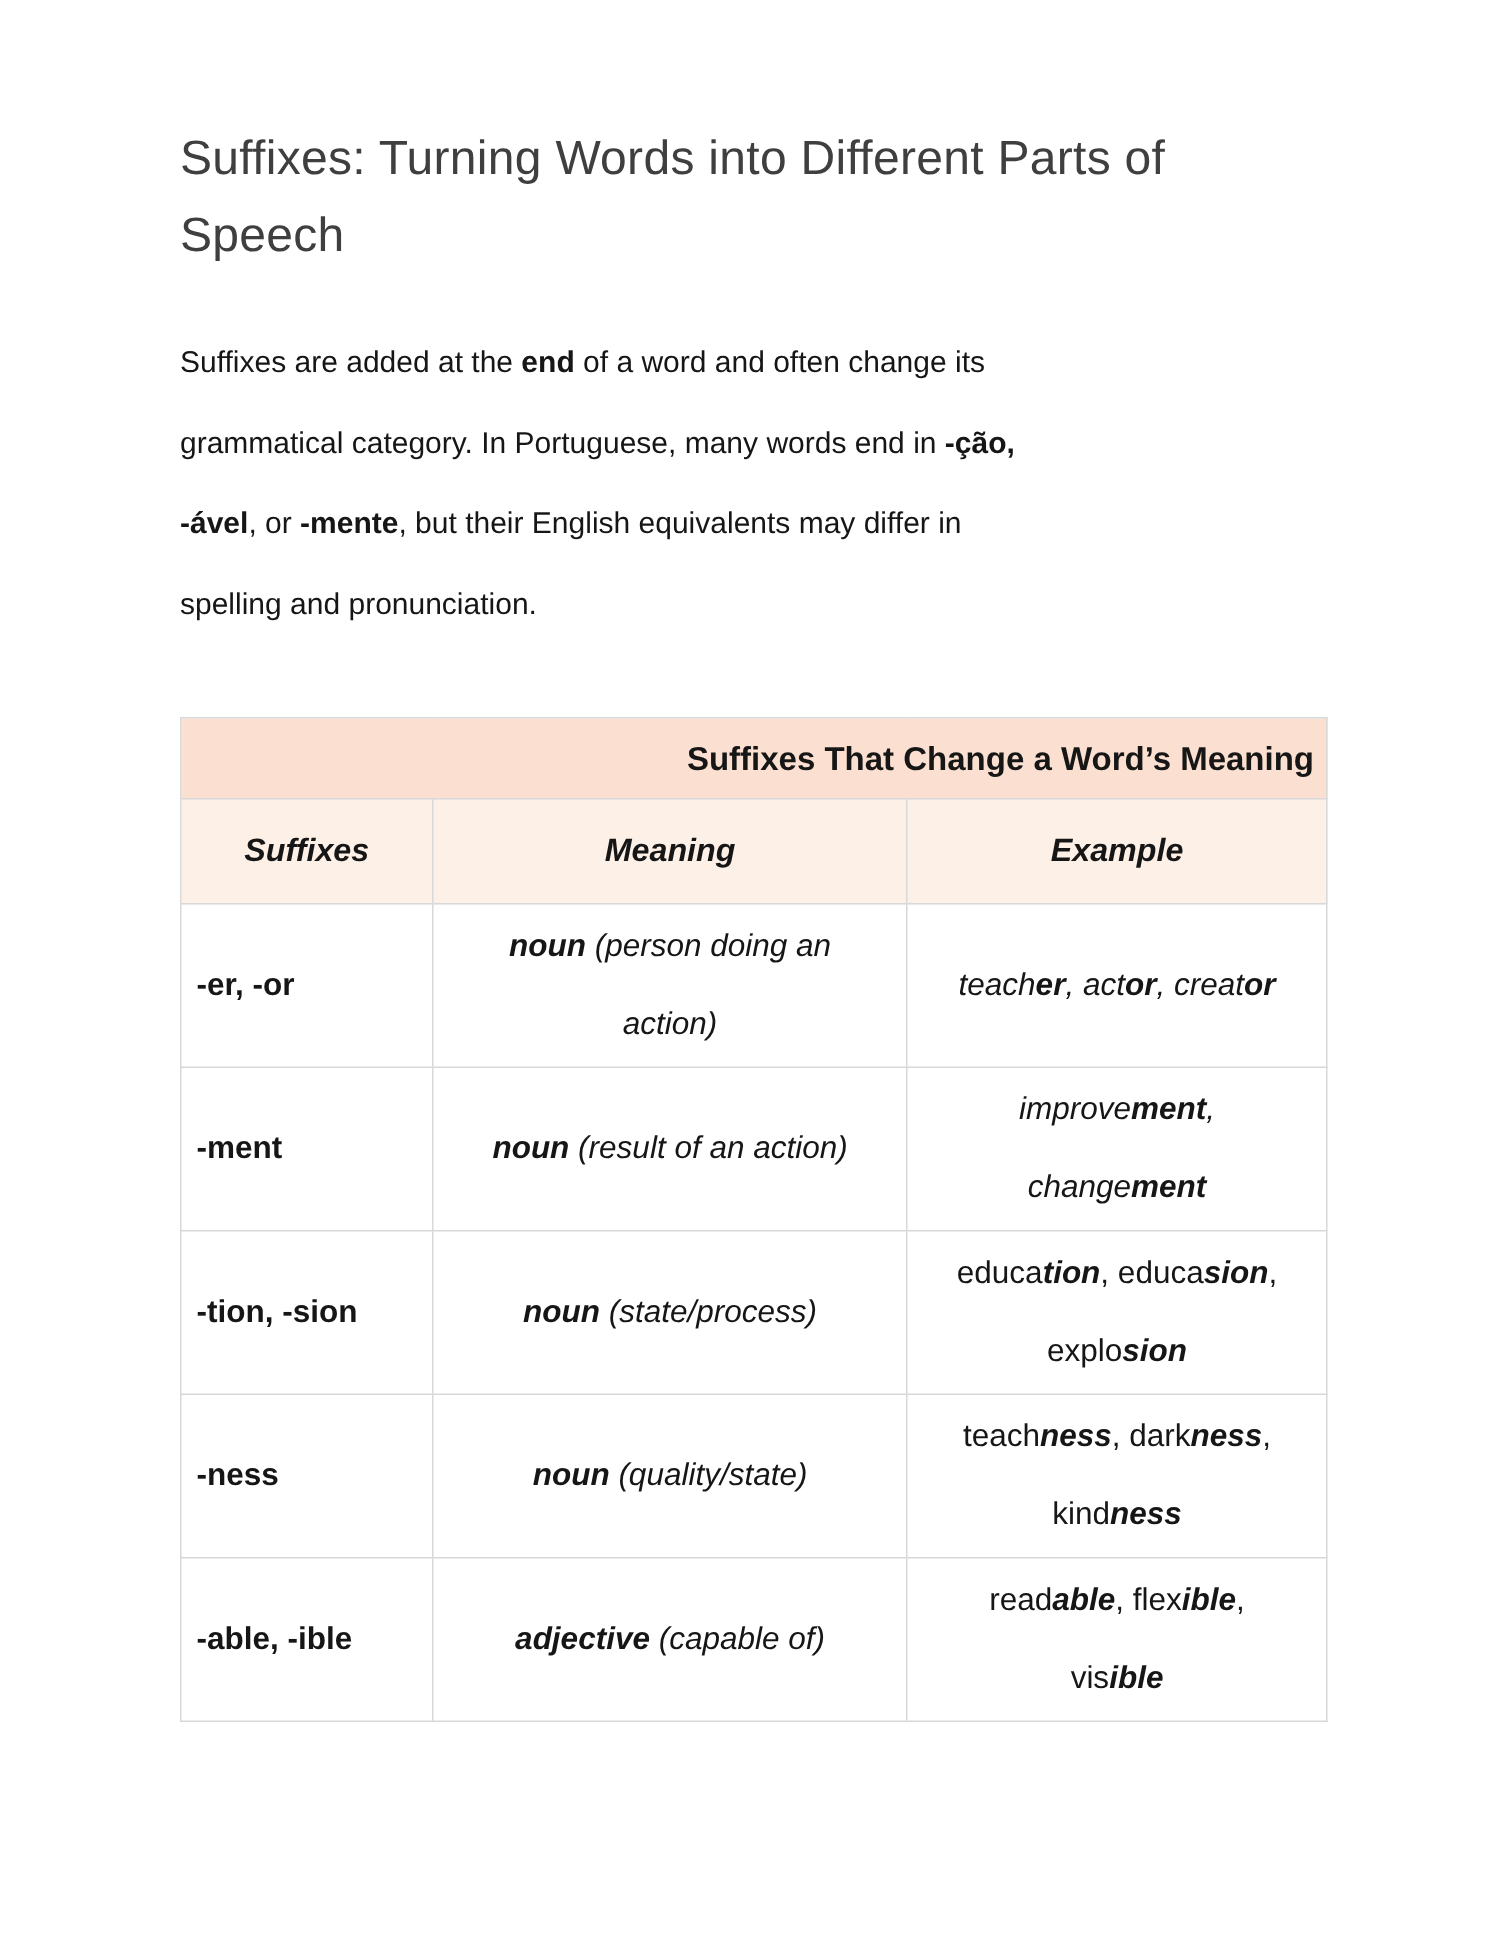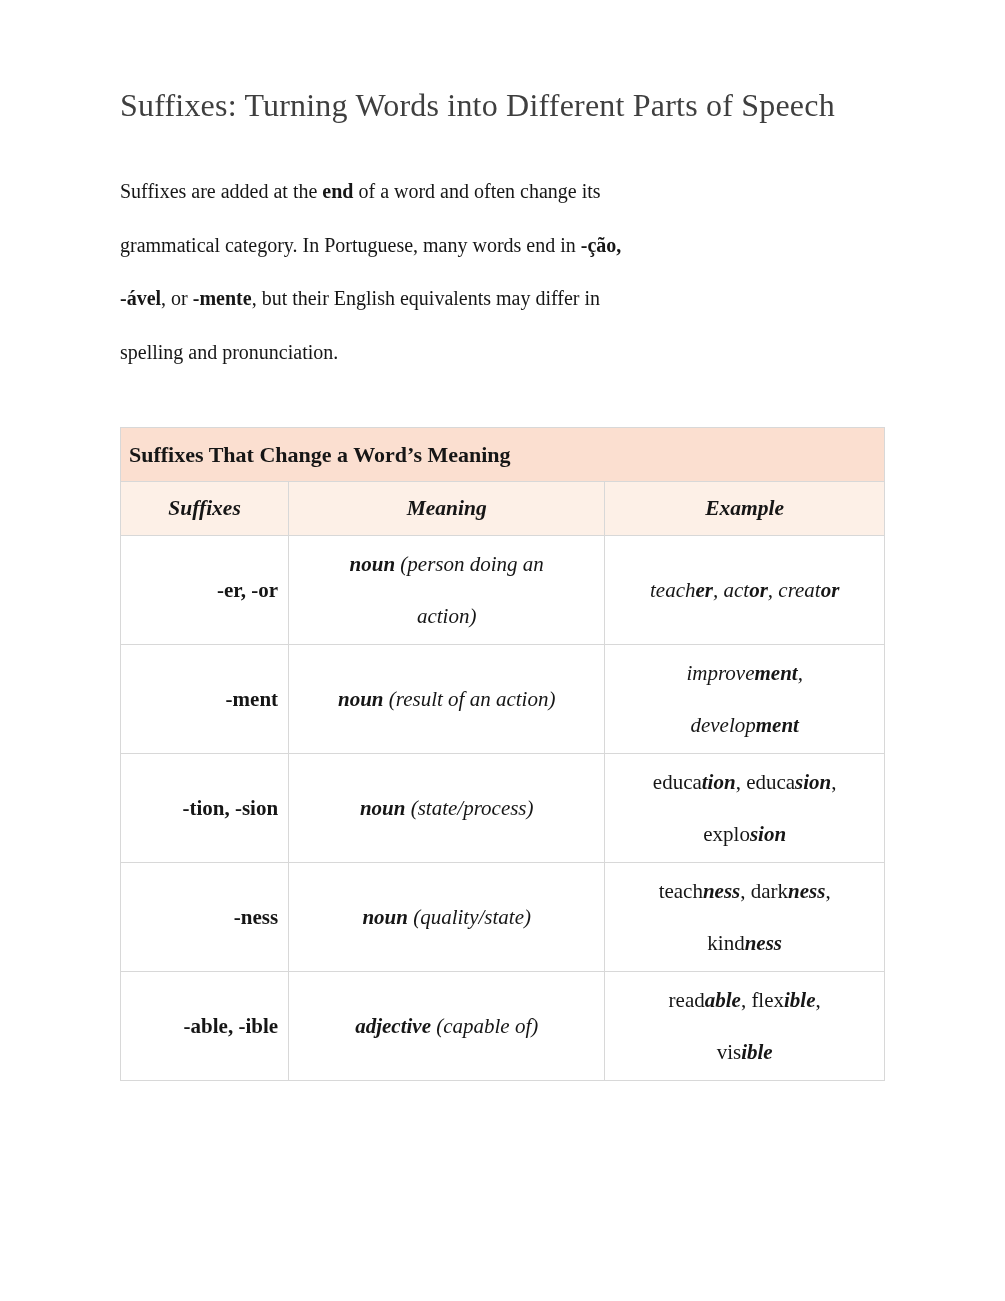--- a/index.html
+++ b/index.html
@@ -10,21 +10,21 @@
     --text-color: #161616;
   }
   * { box-sizing: border-box; }
   html, body { margin: 0; padding: 0; background: #ffffff; }
   .page {
     position: relative;
     width: 1005px;
     height: 1301px;
     margin: 0 auto;
     background: #ffffff;
-    font-family: Liberation Serif, serif;
+    font-family: Liberation Sans, sans-serif;
     color: var(--text-color);
     overflow: hidden;
   }
   .content {
     width: 765px;
     margin-left: 120px;
   }
   h1.page-title {
     margin: 0;
     padding-top: 80px;
@@ -47,45 +47,45 @@
     table-layout: fixed;
     font-size: 21px;
   }
   .suffix-table th, .suffix-table td {
     border: 1px solid var(--table-border);
     vertical-align: middle;
   }
   .table-title-cell {
     background: var(--table-title-bg);
     height: 54px;
-    text-align: left;
+    text-align: right;
     font-weight: 700;
     font-size: 22px;
     padding: 0 8px;
   }
   .col-header-row th {
     background: var(--column-header-bg);
-    height: 54px;
+    height: 70px;
     text-align: center;
     font-weight: 700;
     font-style: italic;
     font-size: 21.5px;
     padding: 0 8px;
   }
   .col-suffix  { width: 22%; }
   .col-meaning { width: 41.4%; }
   .col-example { width: 36.6%; }
   .suffix-table tbody td {
     height: 108px;
     line-height: 52px;
     padding: 2px 10px;
     background: #ffffff;
   }
   td.cell-suffix {
-    text-align: right;
+    text-align: left;
     padding-left: 12px;
     font-weight: 700;
   }
   td.cell-meaning, td.cell-example {
     text-align: center;
   }
   .b { font-weight: 700; }
   .i { font-style: italic; }
 </style>
 </head>
@@ -116,21 +116,21 @@
       </thead>
       <tbody>
           <tr>
             <td class="cell-suffix"><span class="b">-er, -or</span></td>
             <td class="cell-meaning"><span class="b i">noun</span><span class="i"> (person doing an</span><br><span class="i">action)</span></td>
             <td class="cell-example"><span class="i">teach</span><span class="b i">er</span><span class="i">, act</span><span class="b i">or</span><span class="i">, creat</span><span class="b i">or</span></td>
           </tr>
           <tr>
             <td class="cell-suffix"><span class="b">-ment</span></td>
             <td class="cell-meaning"><span class="b i">noun</span><span class="i"> (result of an action)</span></td>
-            <td class="cell-example"><span class="i">improve</span><span class="b i">ment</span><span class="i">,</span><br><span class="i">develop</span><span class="b i">ment</span></td>
+            <td class="cell-example"><span class="i">improve</span><span class="b i">ment</span><span class="i">,</span><br><span class="i">change</span><span class="b i">ment</span></td>
           </tr>
           <tr>
             <td class="cell-suffix"><span class="b">-tion, -sion</span></td>
             <td class="cell-meaning"><span class="b i">noun</span><span class="i"> (state/process)</span></td>
             <td class="cell-example"><span>educa</span><span class="b i">tion</span><span>, educa</span><span class="b i">sion</span><span>,</span><br><span>explo</span><span class="b i">sion</span></td>
           </tr>
           <tr>
             <td class="cell-suffix"><span class="b">-ness</span></td>
             <td class="cell-meaning"><span class="b i">noun</span><span class="i"> (quality/state)</span></td>
             <td class="cell-example"><span>teach</span><span class="b i">ness</span><span>, dark</span><span class="b i">ness</span><span>,</span><br><span>kind</span><span class="b i">ness</span></td>

